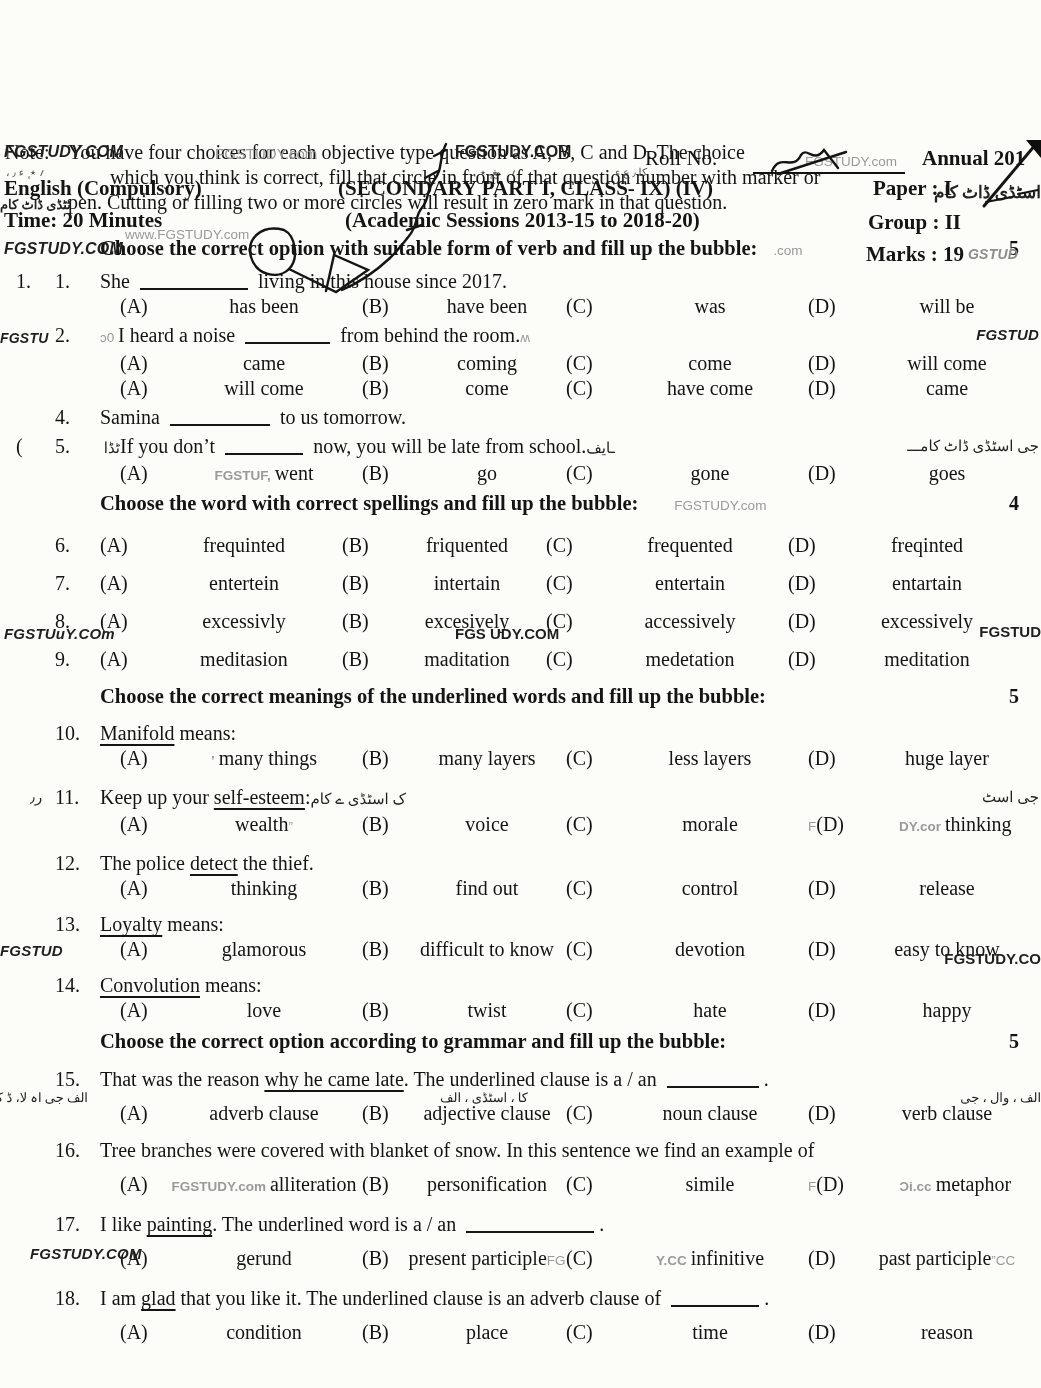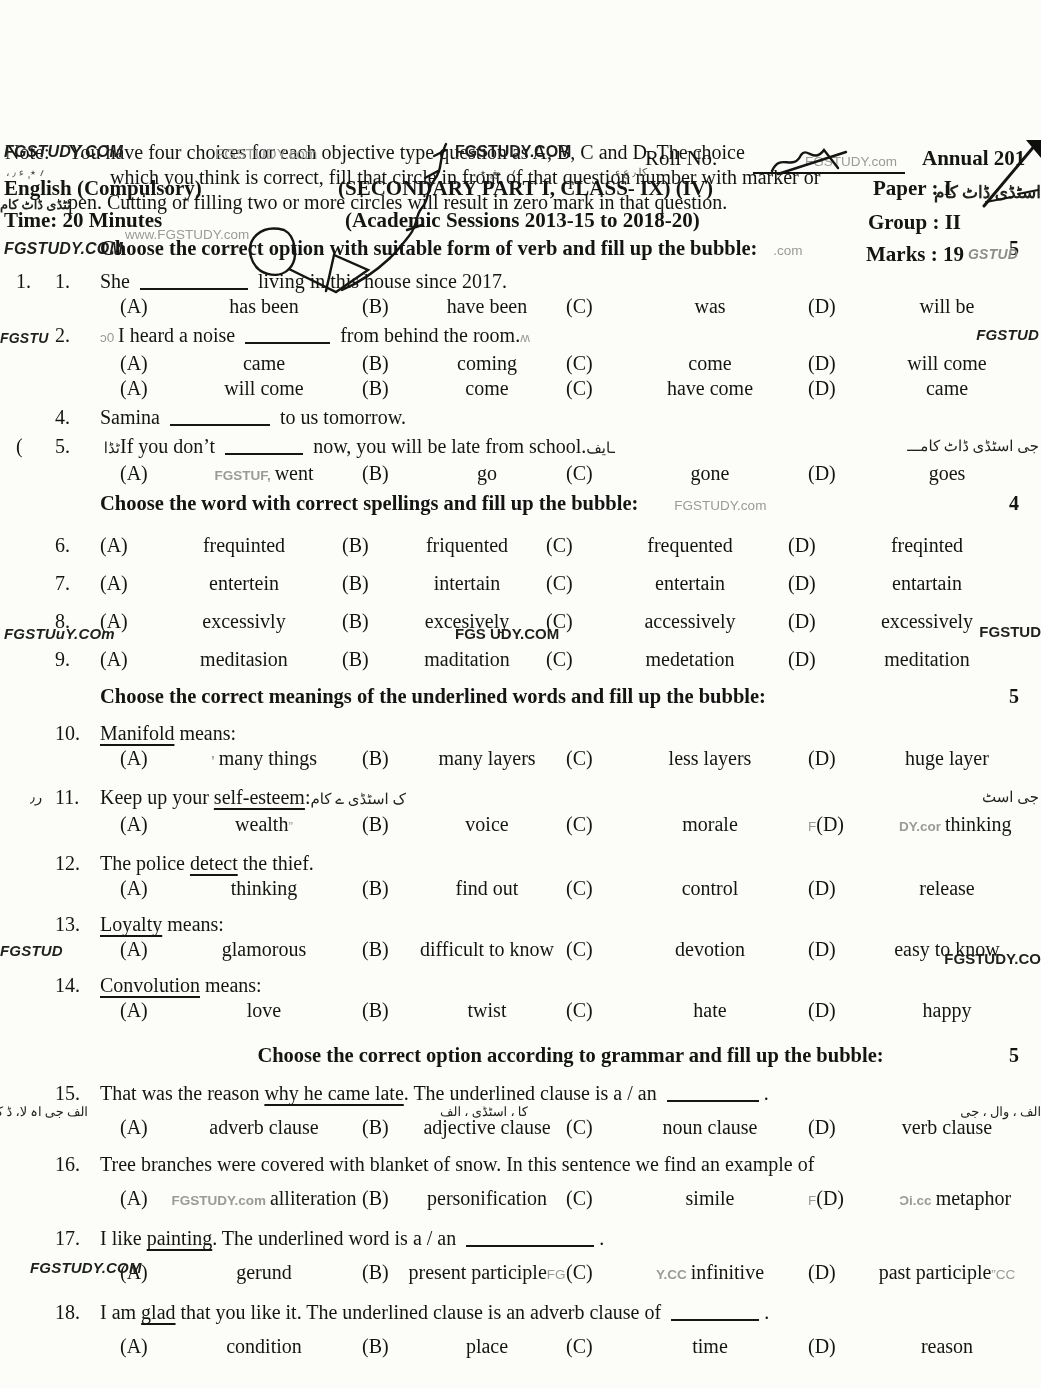--- a/index.html
+++ b/index.html
@@ -54,21 +54,21 @@
   .midwm{margin-right:4px;font-weight:bold;}
   .seg-u{text-decoration:underline;text-decoration-thickness:2px;text-underline-offset:4px;}
   .blank{display:inline-block;border-bottom:2px solid #161616;height:14px;vertical-align:-2px;margin:0 5px;}
   
   .sec0 .qline{margin-top:5px;} .sec0 .optrow{margin-top:1px;}
   .sec0 .headrow{margin-top:20px;}
   .sec1 .headrow{margin-top:2px;}
   .sec1 .optrow{margin-top:14px;}
   .sec2 .headrow{margin-top:12px;}
   .sec2 .qline{margin-top:12px;} .sec2 .optrow{margin-top:1px;}
-  .sec3 .headrow{margin-top:20px;text-align:center;}
+  .sec3 .headrow{margin-top:6px;}
   .sec3 .qline{margin-top:13px;} .sec3 .optrow{margin-top:10px;}
   
   .wmrow{position:relative;height:0;overflow:visible;}
   .wr-left{position:absolute;left:4px;top:-8px;}
   .wr-center{position:absolute;left:455px;top:-8px;}
   .wr-right{position:absolute;right:0;top:-10px;}
   .urdurow{position:absolute;left:0;right:0;top:-15px;height:0;}
   .uw-left{position:absolute;left:-15px;top:0;font-size:13px;}
   .uw-center{position:absolute;left:440px;top:0;font-size:13px;}
   .uw-right{position:absolute;right:0;top:0;font-size:13px;}

